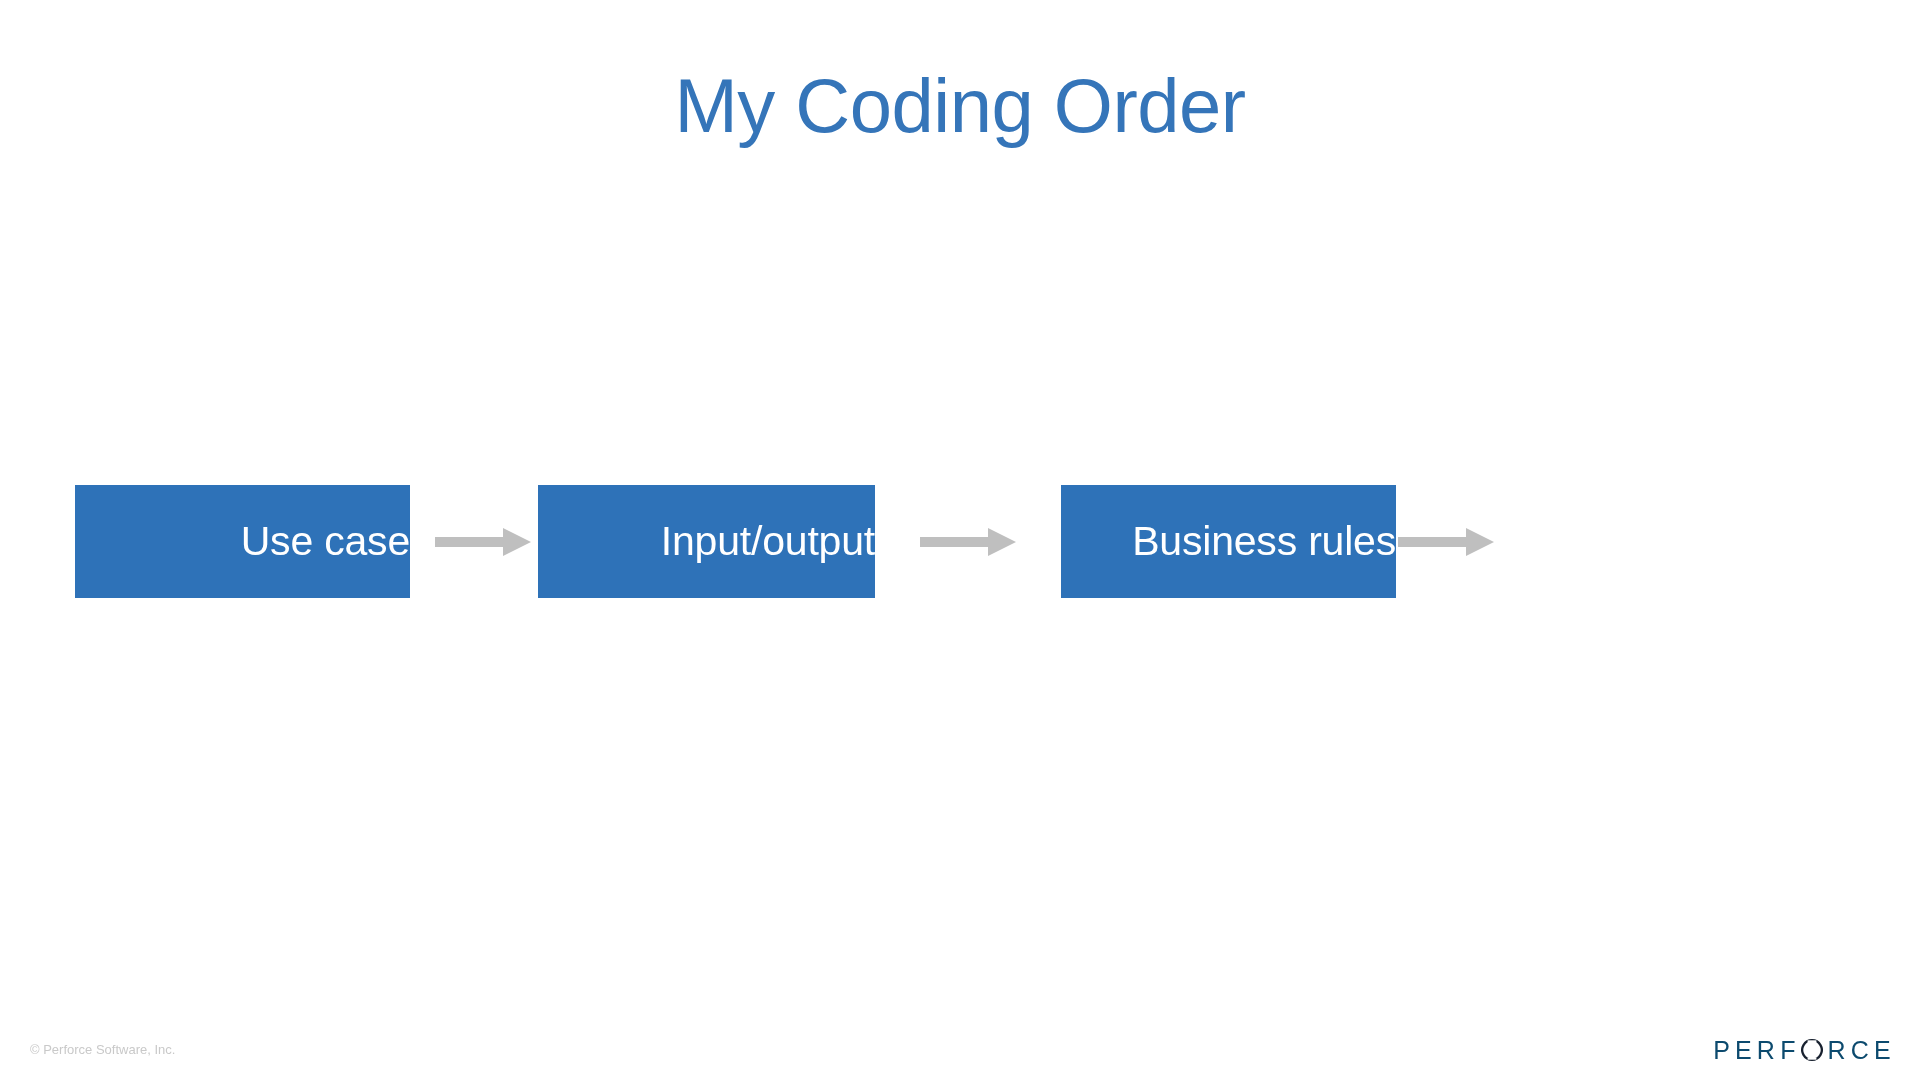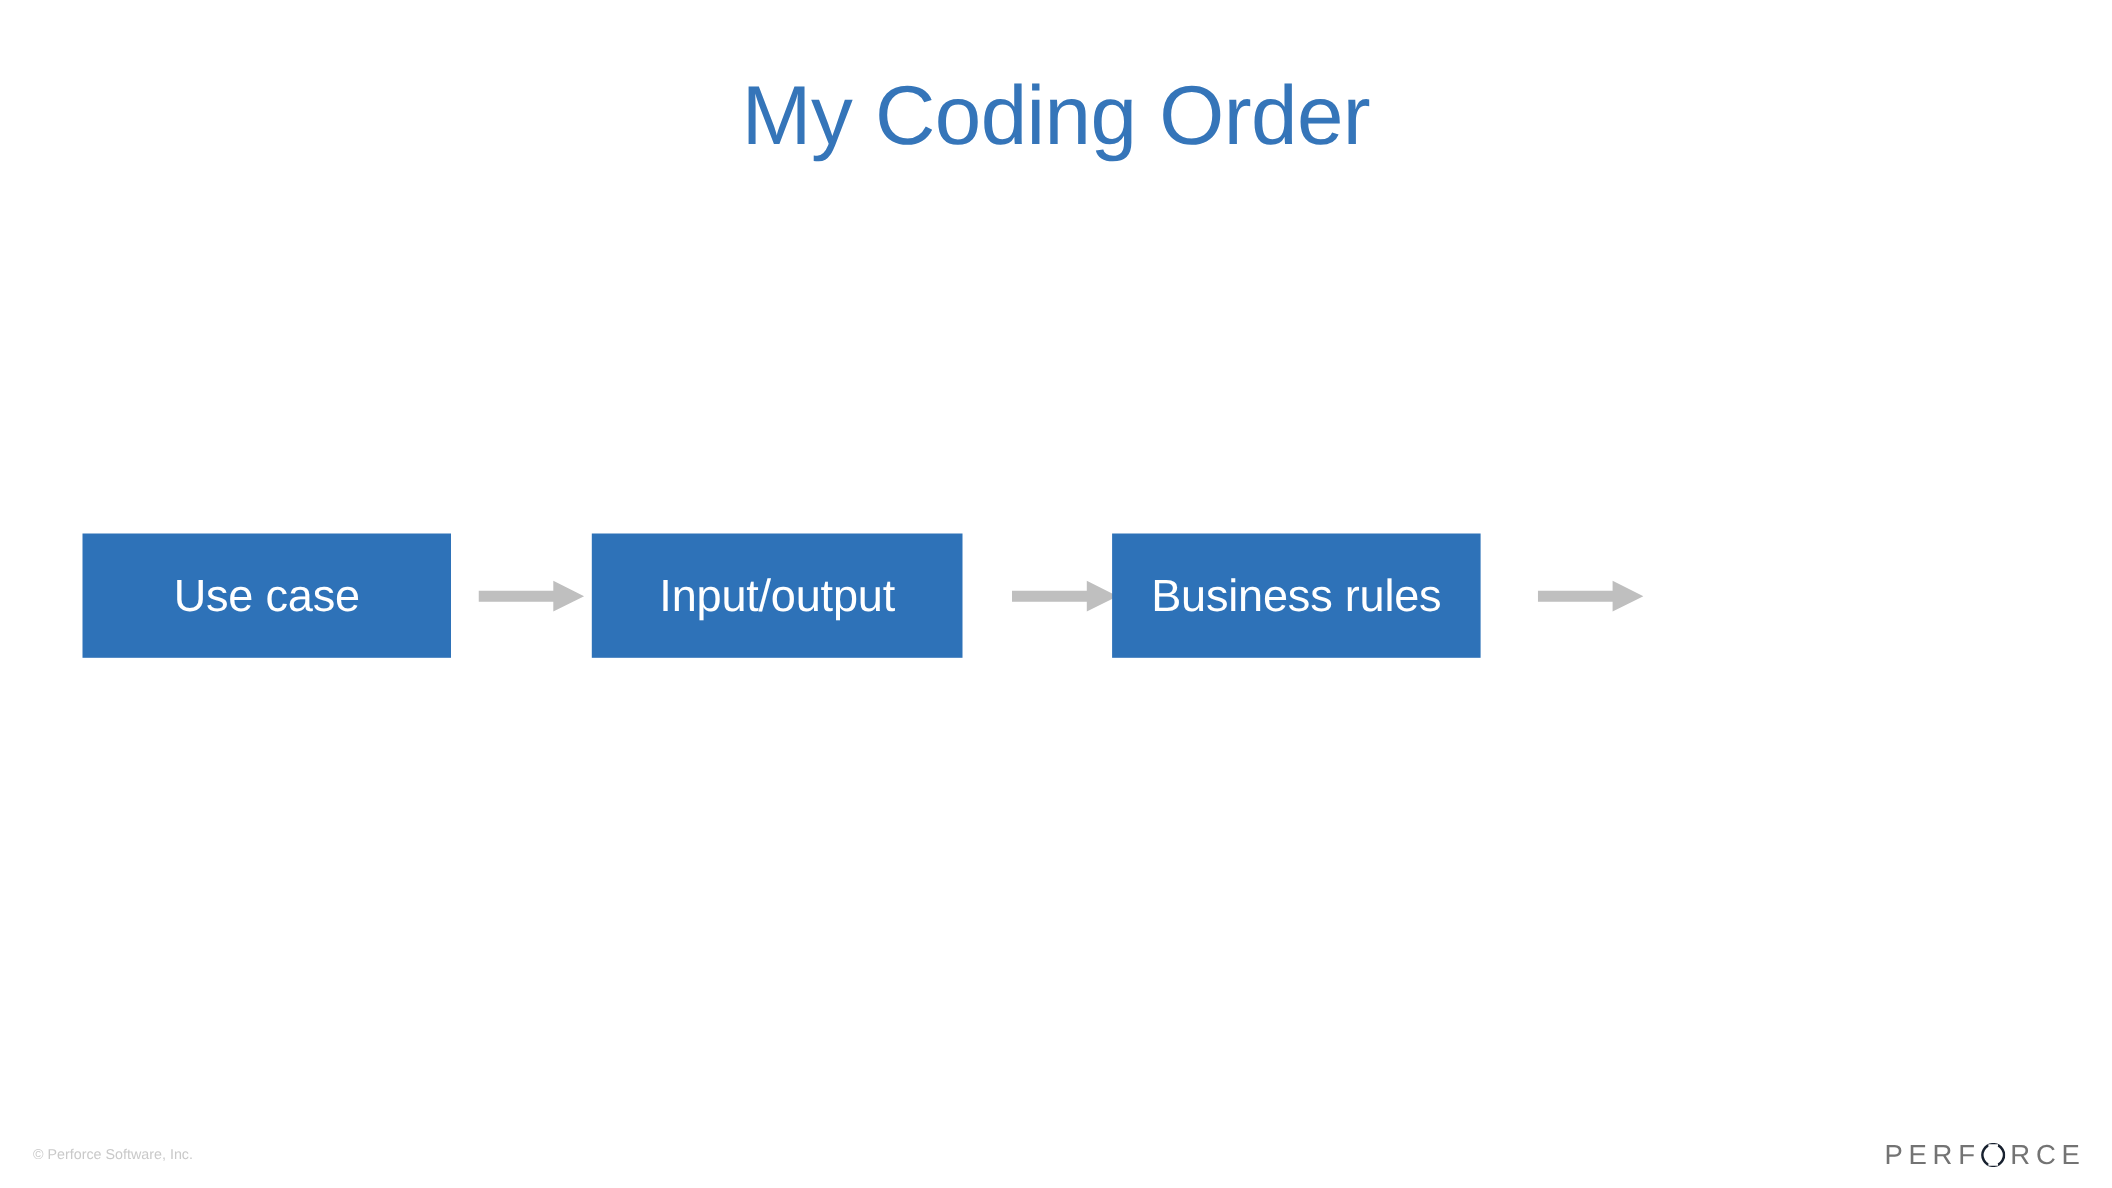--- a/index.html
+++ b/index.html
@@ -47,36 +47,36 @@
     height: 113px;
   }
 
   .flow-box {
     position: absolute;
     top: 0;
     height: 113px;
     background: #2E72B8;
     display: flex;
     align-items: center;
-    justify-content: center;
+    justify-content: flex-end;
     box-sizing: border-box;
   }
   .flow-box-label {
     color: #ffffff;
     font-family: "Liberation Sans", sans-serif;
     font-size: 41px;
     font-weight: 400;
     line-height: 1.1;
     white-space: nowrap;
     letter-spacing: -0.2px;
   }
 
   .flow-box.b0 { left: 75px;   width: 335px; }
   .flow-box.b1 { left: 538px;  width: 337px; }
-  .flow-box.b2 { left: 1011px; width: 335px; }
+  .flow-box.b2 { left: 1061px; width: 335px; }
   .flow-box.b3 { left: 1512px; width: 335px; }
 
   .flow-arrow {
     position: absolute;
     top: 40px;
     height: 34px;
     width: 96px;
   }
   .flow-arrow.a0 { left: 435px; }
   .flow-arrow.a1 { left: 920px; }
@@ -97,21 +97,21 @@
 
   #brand-logo {
     position: absolute;
     right: 24px;
     top: 1036px;
     display: flex;
     align-items: center;
     height: 28px;
   }
   .brand-text {
-    color: #737373;
+    color: #0c4a6e;
     font-family: "Liberation Sans", sans-serif;
     font-size: 25px;
     font-weight: 400;
     letter-spacing: 5.2px;
     line-height: 1;
     white-space: nowrap;
   }
   .brand-o {
     position: relative;
     display: inline-block;

